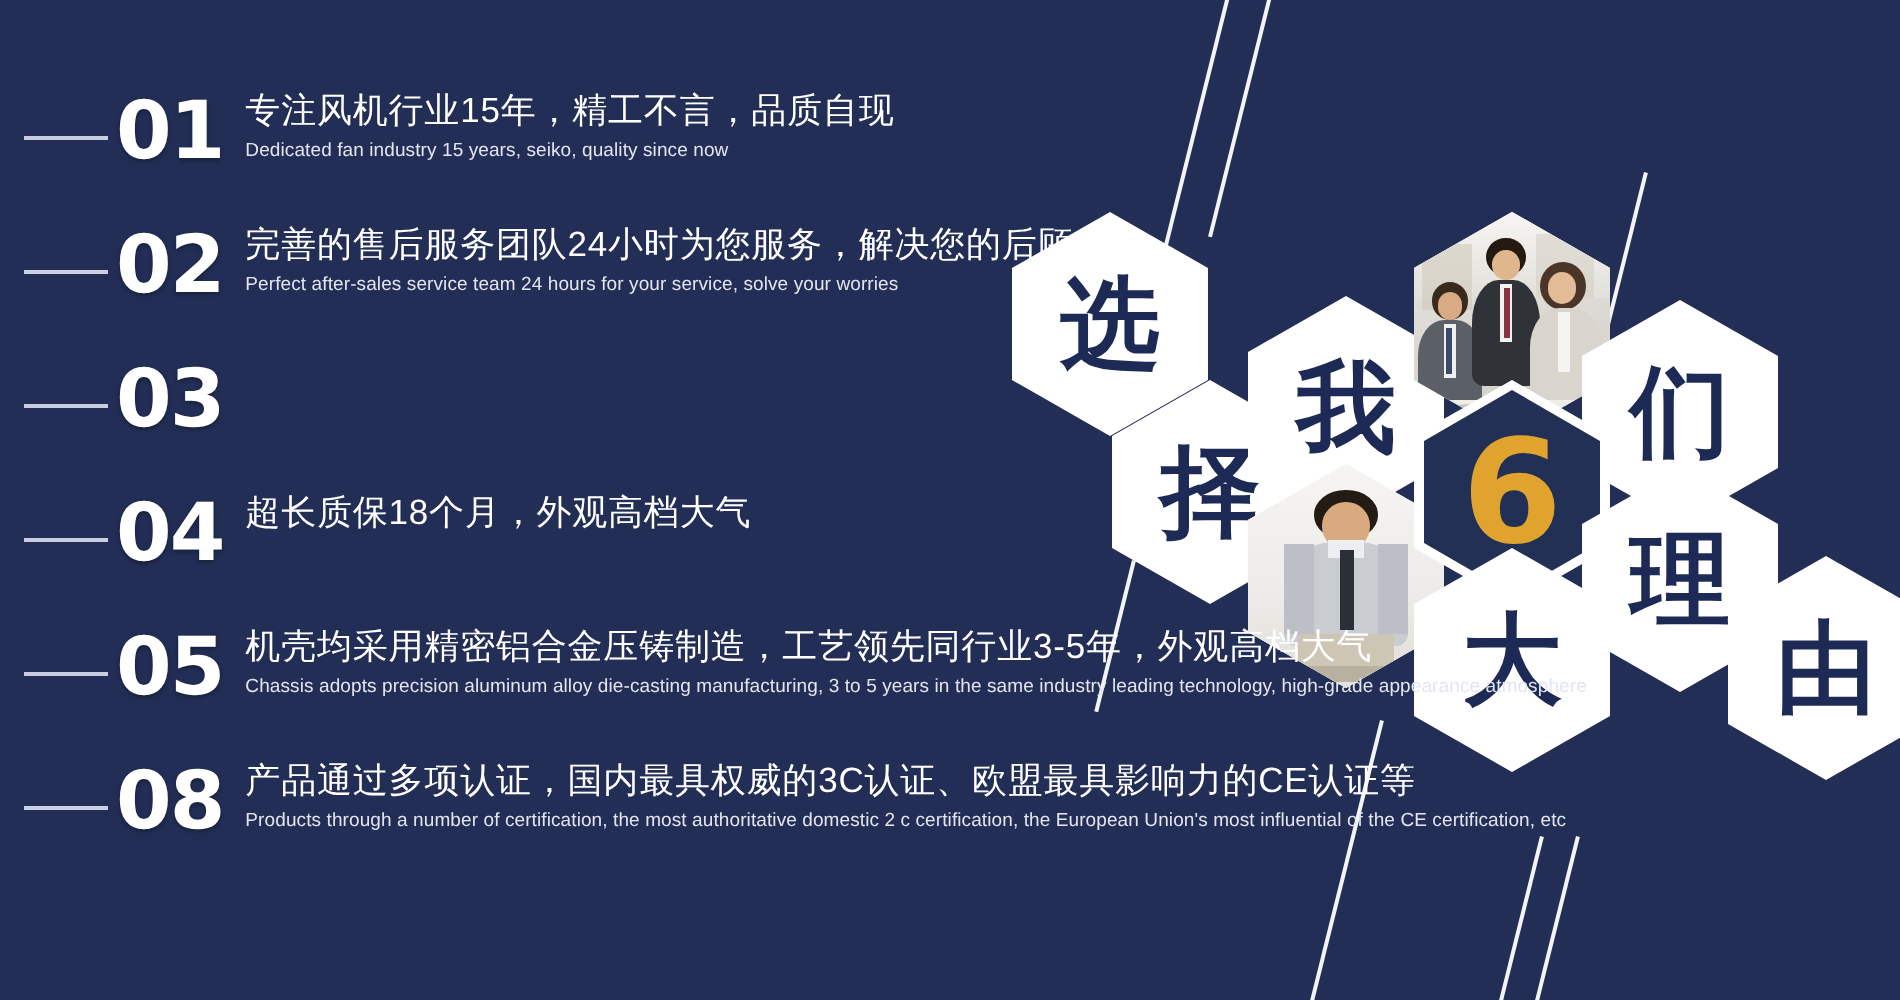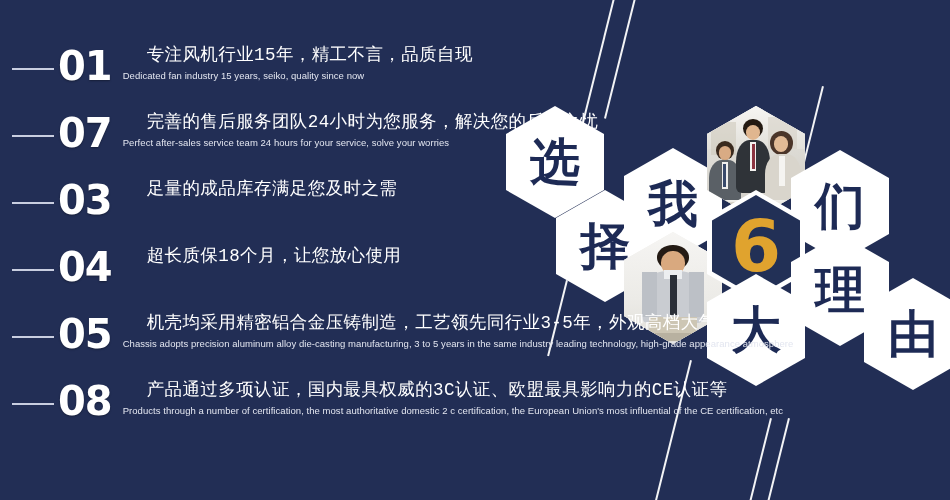--- a/index.html
+++ b/index.html
@@ -50,22 +50,21 @@
     margin-left:11px;
     margin-top:0;
     flex:1 1 auto;
   }
   .reason-cn {
     font-size:17.5px;
     color:#ffffff;
     line-height:1.3;
     letter-spacing:.4px;
     white-space:nowrap;
-    font-family:Liberation Mono, monospace;
-    margin-left:24px;
+    font-family:Liberation Sans, sans-serif;
   }
   .reason-en {
     font-size:9.5px;
     color:#e3e6f0;
     line-height:1.25;
     margin-top:3px;
     white-space:nowrap;
     letter-spacing:.05px;
     font-family:"Liberation Sans", sans-serif;
   }
@@ -146,40 +145,39 @@
     <div class="reason-dash"></div>
     <div class="reason-num">01</div>
     <div class="reason-text">
       <div class="reason-cn">专注风机行业15年，精工不言，品质自现</div>
       <div class="reason-en">Dedicated fan industry 15 years, seiko, quality since now</div>
     </div>
   </div>
 
   <div class="reason-row">
     <div class="reason-dash"></div>
-    <div class="reason-num">07</div>
+    <div class="reason-num">02</div>
     <div class="reason-text">
       <div class="reason-cn">完善的售后服务团队24小时为您服务，解决您的后顾之忧</div>
       <div class="reason-en">Perfect after-sales service team 24 hours for your service, solve your worries</div>
     </div>
   </div>
 
   <div class="reason-row">
     <div class="reason-dash"></div>
     <div class="reason-num">03</div>
     <div class="reason-text">
-      <div class="reason-cn">足量的成品库存满足您及时之需</div>
     </div>
   </div>
 
   <div class="reason-row">
     <div class="reason-dash"></div>
     <div class="reason-num">04</div>
     <div class="reason-text">
-      <div class="reason-cn">超长质保18个月，让您放心使用</div>
+      <div class="reason-cn">超长质保18个月，外观高档大气</div>
     </div>
   </div>
 
   <div class="reason-row">
     <div class="reason-dash"></div>
     <div class="reason-num">05</div>
     <div class="reason-text">
       <div class="reason-cn">机壳均采用精密铝合金压铸制造，工艺领先同行业3-5年，外观高档大气</div>
       <div class="reason-en">Chassis adopts precision aluminum alloy die-casting manufacturing, 3 to 5 years in the same industry leading technology, high-grade appearance atmosphere</div>
     </div>

